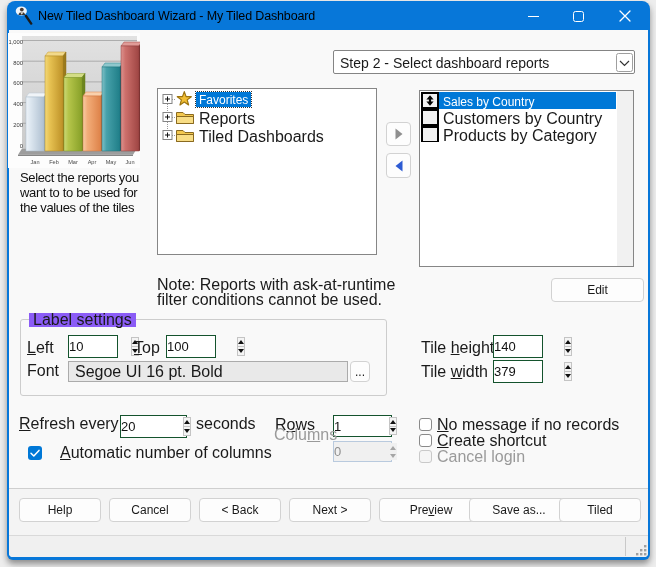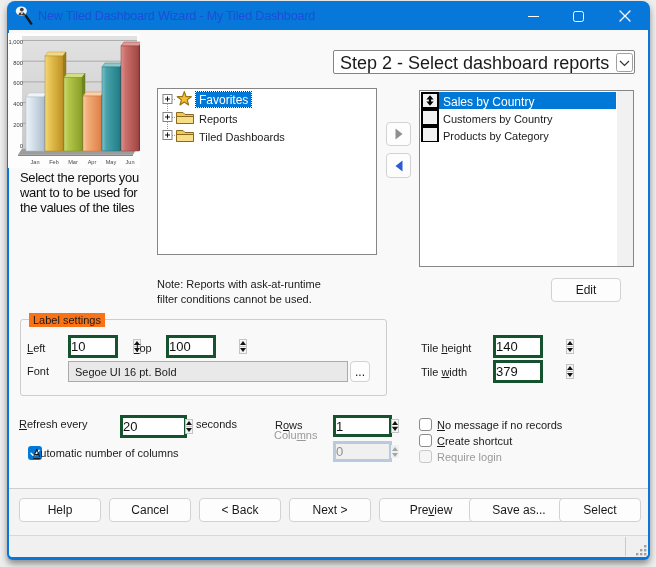--- a/index.html
+++ b/index.html
@@ -4,27 +4,27 @@
 <style>
   * { margin:0; padding:0; box-sizing:border-box; }
   html,body { width:656px; height:567px; overflow:hidden; }
   body { background:#ededed; font-family:"Liberation Sans", sans-serif; position:relative; }
   .abs { position:absolute; }
   .win { left:7px; top:1px; width:643px; height:559px; background:#0777d9;
          border-radius:8px 8px 6px 6px; box-shadow:0 4px 6px rgba(0,0,0,.40); }
   .client { left:9px; top:30px; width:639px; height:527px; background:#f9f9f9; border-radius:0 0 4px 4px; }
   .btnstrip { left:9px; top:488px; width:639px; height:47px; background:#f4f4f4; border-top:1px solid #cfcfcf; }
   .statusbar { left:9px; top:535px; width:639px; height:22px; background:#f0f0f0; border-top:1px solid #d9d9d9; border-radius:0 0 4px 4px; }
-  .t { color:#1a1a1a; font-size:11px; line-height:14px; white-space:nowrap; }
-  .title { color:#1d4ed8; font-size:12.5px; letter-spacing:-0.15px; }
+  .t { color:#1a1a1a; font-size:16px; line-height:14px; white-space:nowrap; }
+  .title { color:#000000; font-size:12.5px; letter-spacing:-0.15px; }
   .box { background:#fff; border:1px solid #868686; }
   .btn { background:#fdfdfd; border:1px solid #d2d2d2; border-radius:4px;
          font-size:12px; color:#1a1a1a; display:flex; align-items:center; justify-content:center;
          font-family:"Liberation Sans",sans-serif; }
-  .spin { background:#fff; border:3px solid #14532d; display:flex;gap:44px; }
+  .spin { background:#fff; border:1px solid #14532d; display:flex;gap:44px; }
   .spin .val { flex:1; font-size:13px; color:#111; text-align:right; align-self:center; padding-right:4px; }
   .spinbtns { width:16px; margin:1px 1px 1px 0; display:flex; flex-direction:column; }
   .sb { flex:1; background:#f4f4f4; border:1px solid #c4c4c4; display:flex; align-items:center; justify-content:center; }
   .sb.up { border-bottom:none; }
   .arr-u { width:0; height:0; border-left:3.5px solid transparent; border-right:3.5px solid transparent; border-bottom:4.5px solid #111; }
   .arr-d { width:0; height:0; border-left:3.5px solid transparent; border-right:3.5px solid transparent; border-top:4.5px solid #111; }
   .cb { width:13px; height:13px; background:#fff; border:1px solid #8a8a8a; border-radius:3px; }
   u { text-decoration:underline; text-underline-offset:1px; }
 </style>
 </head>
@@ -42,21 +42,21 @@
   <path d="M5.2 7.2 L6.8 9.8 L8.4 7.2 Z" fill="#e8e4da"></path>
 </svg>
 <div class="abs title" style="left:38px; top:9px;">New Tiled Dashboard Wizard - My Tiled Dashboard</div>
 <div class="abs" style="left:528px; top:15.5px; width:11px; height:1.4px; background:#fff;"></div>
 <div class="abs" style="left:573px; top:11px; width:10.5px; height:10.5px; border:1.4px solid #fff; border-radius:2.5px;"></div>
 <svg class="abs" style="left:619px; top:10px;" width="12" height="12" viewBox="0 0 12 12">
   <path d="M1 1 L11 11 M11 1 L1 11" stroke="#fff" stroke-width="1.3" stroke-linecap="round"></path>
 </svg>
 
 <div class="abs box" style="left:333px; top:50px; width:302px; height:24px; border-radius:2px; border-color:#848484;"></div>
-<div class="abs t" style="left:340px; top:55.5px; font-size:18px;">Step 2 - Select dashboard reports</div>
+<div class="abs t" style="left:340px; top:55.5px; font-size:14px;">Step 2 - Select dashboard reports</div>
 <div class="abs" style="left:615.5px; top:53px; width:17px; height:18.5px; border:1px solid #9f9f9f; border-radius:2.5px;"></div>
 <svg class="abs" style="left:619px; top:59.5px;" width="11" height="7" viewBox="0 0 11 7">
   <path d="M1 1 L5.5 5.5 L10 1" stroke="#333" stroke-width="1.2" fill="none"></path>
 </svg>
 
 <svg class="abs" style="left:8px; top:33px;" width="132" height="135" viewBox="-3 0 132 135">
   <defs>
     <linearGradient id="wall" x1="0" y1="0" x2="0" y2="1">
       <stop offset="0" stop-color="#e2e2e2"></stop>
         <stop offset="1" stop-color="#cacaca"></stop>
@@ -205,24 +205,24 @@
 <svg class="abs" style="left:421px; top:92px;" width="18" height="50" viewBox="0 0 18 50">
   <rect x="1" y="1" width="16" height="15" fill="#f1f1f1" stroke="#000" stroke-width="2"></rect>
   <rect x="1" y="18" width="16" height="15" fill="#f1f1f1" stroke="#000" stroke-width="2"></rect>
   <rect x="1" y="35" width="16" height="15" fill="#f1f1f1" stroke="#000" stroke-width="2"></rect>
   <path d="M9 3.2 L12.6 7.4 L5.4 7.4 Z" fill="#000"></path>
   <path d="M9 13.8 L12.6 9.6 L5.4 9.6 Z" fill="#000"></path>
   <rect x="7.9" y="6" width="2.2" height="5" fill="#000"></rect>
 </svg>
 
 <div class="abs t" style="left:157px; top:277px; line-height:15.3px;">Note: Reports with ask-at-runtime<br>filter conditions cannot be used.</div>
-<div class="abs btn" style="left:551px; top:278px; width:70px; height:24px;">Edit</div>
+<div class="abs btn" style="left:551px; top:278px; width:93px; height:24px;">Edit</div>
 
 <div class="abs" style="left:20px; top:319px; width:367px; height:77px; border:1px solid #cdcdcd; border-radius:3px;"></div>
-<div class="abs t" style="left:29px; top:313px; background:#f97316; padding:0 4px;">Label settings</div>
+<div class="abs t" style="left:29px; top:313px; background:#8b5cf6; padding:0 4px;">Label settings</div>
 <div class="abs t" style="left:27px; top:341px;"><u>L</u>eft</div>
 <div class="abs spin" style="left:68px; top:335px; width:50px; height:23px;">
     <div class="val">10</div>
   <div class="spinbtns">
       <div class="sb up">
         <div class="arr-u"></div>
       </div>
       <div class="sb">
         <div class="arr-d"></div>
       </div>
@@ -292,48 +292,48 @@
       </div>
       <div class="sb">
         <div class="arr-d"></div>
       </div>
     </div>
   </div>
 <div class="abs" style="left:28px; top:446px; width:14px; height:14px; background:#0078d7; border-radius:3px;">
   <svg width="14" height="14" viewBox="0 0 14 14">
       <path d="M3 7.2 L5.8 10 L11 4.4" stroke="#fff" stroke-width="1.5" fill="none" stroke-linecap="round" stroke-linejoin="round"></path>
     </svg></div>
-<div class="abs t" style="left:33px; top:445.5px;"><u>A</u>utomatic number of columns</div>
+<div class="abs t" style="left:60px; top:445.5px;"><u>A</u>utomatic number of columns</div>
 <div class="abs t" style="left:274px; top:428px; color:#9a9a9a;">Colu<u>m</u>ns</div>
 <div class="abs spin" style="left:333px; top:441px; width:59px; height:21px; background:#f0f0f0; border-color:#b9cade;">
     <div class="val" style="color:#8f8f8f;">0</div>
   <div class="spinbtns">
       <div class="sb up" style="background:#f0f0f0; border-color:#f0f0f0;">
         <div class="arr-u" style="border-bottom-color:#a5a5a5;"></div>
       </div>
       <div class="sb" style="background:#f0f0f0; border-color:#f0f0f0;">
         <div class="arr-d" style="border-top-color:#a5a5a5;"></div>
       </div>
     </div>
   </div>
 
 <div class="abs cb" style="left:419px; top:418px;"></div>
 <div class="abs t" style="left:437px; top:417.5px;"><u>N</u>o message if no records</div>
 <div class="abs cb" style="left:419px; top:434px;"></div>
 <div class="abs t" style="left:437px; top:433.5px;"><u>C</u>reate shortcut</div>
 <div class="abs cb" style="left:419px; top:450px; border-color:#c9c9c9; background:#f5f5f5;"></div>
-<div class="abs t" style="left:437px; top:449.5px; color:#9a9a9a;">Require login</div>
+<div class="abs t" style="left:437px; top:449.5px; color:#9a9a9a;">Cancel login</div>
 
 <div class="abs btn" style="left:19px; top:498px; width:82px; height:24px;">Help</div>
 <div class="abs btn" style="left:109px; top:498px; width:82px; height:24px;">Cancel</div>
 <div class="abs btn" style="left:199px; top:498px; width:82px; height:24px;">&lt; Back</div>
 <div class="abs btn" style="left:289px; top:498px; width:82px; height:24px;">Next &gt;</div>
 <div class="abs btn" style="left:379px; top:498px; width:104px; height:24px;">Pre<u>v</u>iew</div>
 <div class="abs btn" style="left:469px; top:498px; width:100px; height:24px;">Save as...</div>
-<div class="abs btn" style="left:559px; top:498px; width:82px; height:24px;">Select</div>
+<div class="abs btn" style="left:559px; top:498px; width:82px; height:24px;">Tiled</div>
 
 <div class="abs" style="left:625px; top:537px; width:1px; height:19px; background:#c9c9c9;"></div>
 <svg class="abs" style="left:635px; top:544px;" width="13" height="13" viewBox="0 0 13 13">
   <g fill="#a0a0a0">
     <rect x="9" y="1" width="2.4" height="2.4"></rect>
     <rect x="5" y="5" width="2.4" height="2.4"></rect>
       <rect x="9" y="5" width="2.4" height="2.4"></rect>
     <rect x="1" y="9" width="2.4" height="2.4"></rect>
       <rect x="5" y="9" width="2.4" height="2.4"></rect>
       <rect x="9" y="9" width="2.4" height="2.4"></rect>

